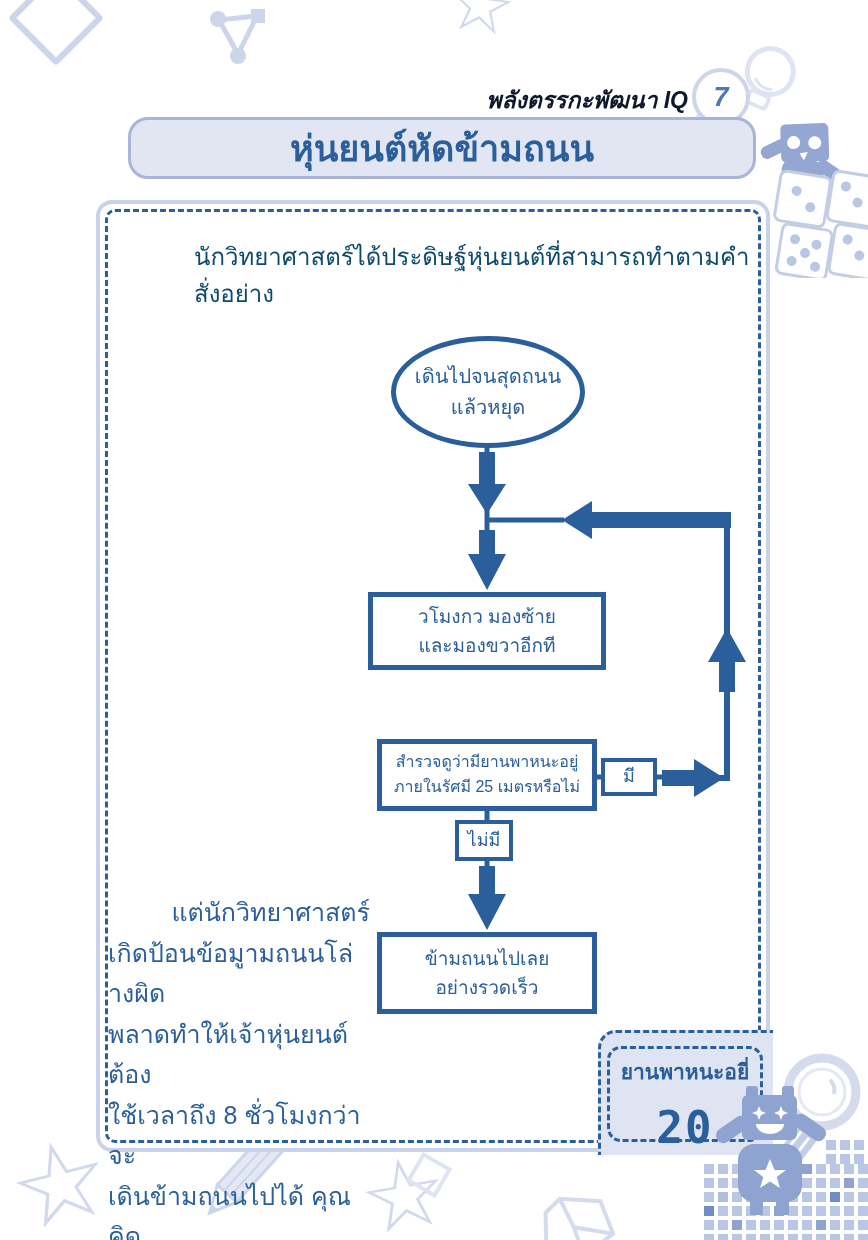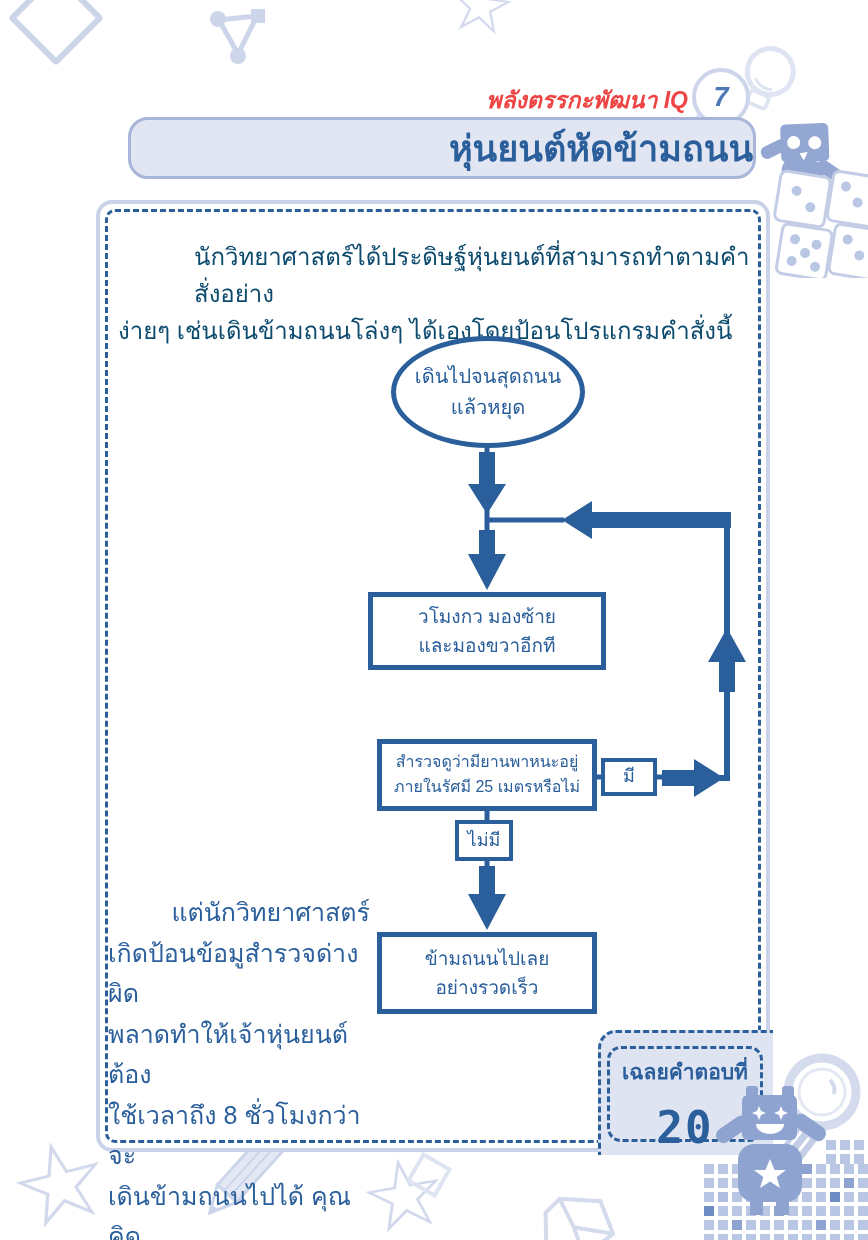--- a/index.html
+++ b/index.html
@@ -6,27 +6,27 @@
   body{width:868px;height:1240px;overflow:hidden;font-family:"Liberation Sans",sans-serif;}
   .page{position:relative;width:868px;height:1240px;background:#fff;}
   .abs{position:absolute;}
 
   
   .decor{position:absolute;color:#d2d9ec;z-index:0;}
   .star-glyph{font-size:100px;line-height:1;user-select:none;}
   .diamond{width:56px;height:56px;border:6px solid #ccd5ea;transform:rotate(45deg);border-radius:4px;}
 
   
-  .tagline{position:absolute;top:82px;right:180px;font-size:23px;font-style:italic;font-weight:bold;color:#ef4444;z-index:2;white-space:nowrap;}
+  .tagline{position:absolute;top:82px;right:180px;font-size:23px;font-style:italic;font-weight:bold;color:#0f172a;z-index:2;white-space:nowrap;}
   .page-badge{position:absolute;top:68px;right:118px;width:50px;height:50px;border:4px solid #ccd5ea;border-radius:50%;display:flex;align-items:center;justify-content:center;z-index:2;background:#fff;}
   .page-badge span{font-size:27px;font-style:italic;color:#4d79b8;font-weight:bold;}
   .badge-neck{position:absolute;top:112px;right:150px;width:16px;height:9px;border:3px solid #dfe4f2;border-radius:3px;transform:rotate(38deg);z-index:1;}
 
   
-  .banner{position:absolute;left:128px;top:117px;width:622px;height:56px;background:#e2e6f3;border:3px solid #a9b5d8;border-radius:20px;display:flex;align-items:center;justify-content:flex-end;z-index:2;}
+  .banner{position:absolute;left:128px;top:117px;width:622px;height:56px;background:#e2e6f3;border:3px solid #a9b5d8;border-radius:20px;display:flex;align-items:center;justify-content:center;z-index:2;}
   .banner span{font-size:36px;font-weight:bold;color:#2a5f9b;}
 
   
   .frame{position:absolute;left:96px;top:200px;width:666px;height:944px;border:4px solid #c9d2e8;border-radius:16px;background:#fff;z-index:1;}
   .frame-inner{position:absolute;left:5px;top:5px;right:5px;bottom:5px;border:3px dashed #2a5f9b;border-radius:10px;}
 
   
   .intro{position:absolute;left:118px;top:238px;width:636px;font-size:24px;line-height:37px;color:#0c4a6e;z-index:3;}
   .intro .l1{padding-left:76px;}
 
@@ -152,21 +152,20 @@
   <div class="banner">
     <span>หุ่นยนต์หัดข้ามถนน</span>
   </div>
 
   <div class="frame">
     <div class="frame-inner"></div>
   </div>
 
   <div class="intro">
     <div class="l1">นักวิทยาศาสตร์ได้ประดิษฐ์หุ่นยนต์ที่สามารถทำตามคำสั่งอย่าง</div>
-    <div>ง่ายๆ เช่นเดินข้ามถนนโล่งๆ ได้เองโดยป้อนโปรแกรมคำสั่งนี้</div>
   </div>
 
   <svg class="connectors" width="868" height="1240">
     <g stroke="#2a5f9b" fill="#2a5f9b">
 
       <line x1="487" y1="442" x2="487" y2="456" stroke-width="5"></line>
 
       <path d="M479,452 L495,452 L495,484 L506,484 L487,514 L468,484 L479,484 Z" stroke="none"></path>
 
       <line x1="487" y1="510" x2="487" y2="532" stroke-width="5"></line>
@@ -211,30 +210,30 @@
   <div class="node node-no">
     <div>ไม่มี</div>
   </div>
   <div class="node node-cross">
     <div>ข้ามถนนไปเลย</div>
     <div>อย่างรวดเร็ว</div>
   </div>
 
   <div class="side-note">
     <div class="first">แต่นักวิทยาศาสตร์</div>
-    <div>เกิดป้อนข้อมูสำรวจด่างผิด</div>
+    <div>เกิดป้อนข้อมูามถนนโล่างผิด</div>
     <div>พลาดทำให้เจ้าหุ่นยนต์ต้อง</div>
     <div>ใช้เวลาถึง 8 ชั่วโมงกว่าจะ</div>
     <div>เดินข้ามถนนไปได้ คุณคิด</div>
 
   </div>
 
   <div class="answer-notch"></div>
   <div class="answer-card">
-    <div class="lbl">เฉลยคำตอบที่</div>
+    <div class="lbl">ยานพาหนะอยี่</div>
     <div class="num">20</div>
   </div>
 
   <div class="pixel-grid grid-a"></div>
   <div class="pixel-grid grid-b"></div>
   <div class="grid-dark"></div>
 
   <svg class="abs z6" style="left:762px;top:1042px;" width="106" height="140">
     <circle cx="60" cy="50" r="34" fill="#fff" stroke="#d4dbec" stroke-width="9"></circle>
     <circle cx="60" cy="50" r="23" fill="none" stroke="#e3e8f4" stroke-width="3"></circle>

